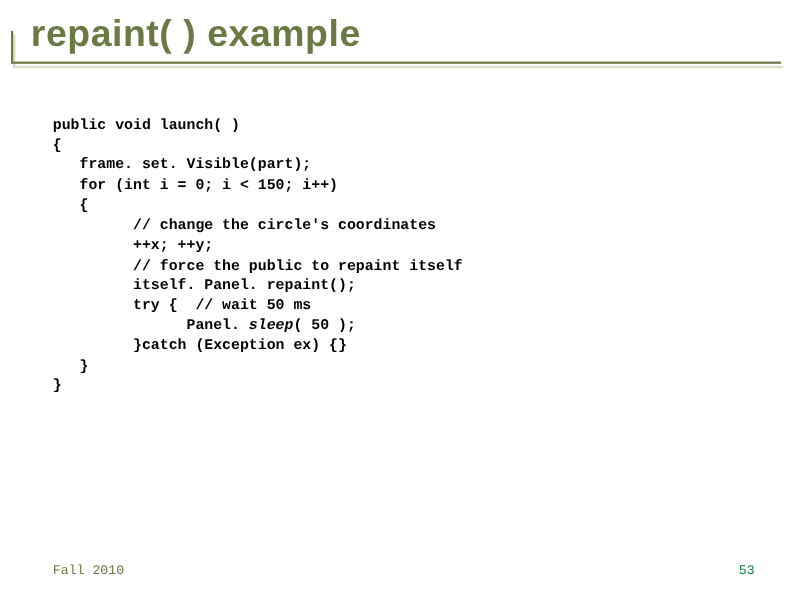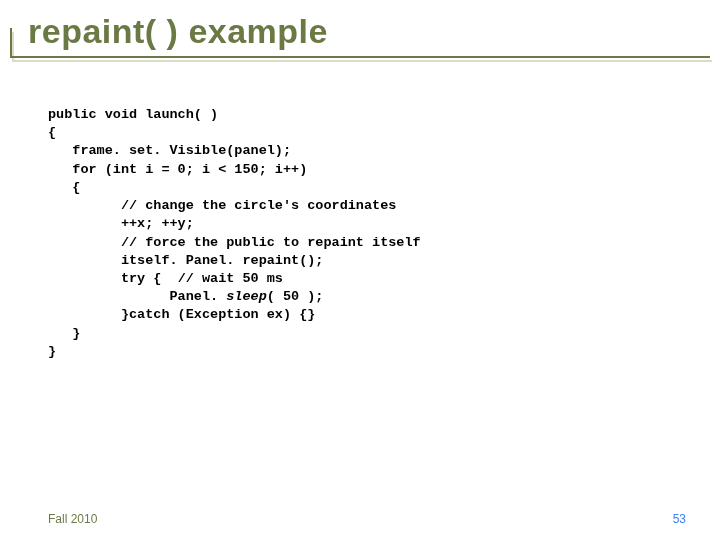--- a/index.html
+++ b/index.html
@@ -92,38 +92,39 @@
     margin-top: 20px;
   }
   .footer {
     position: absolute;
     bottom: 14px;
     left: 48px;
     right: 34px;
     display: flex;
     justify-content: space-between;
     font-size: 12px;
+    font-family: Liberation Mono, monospace;
   }
   .footer-left { color: #6b7a45; }
-  .footer-right { color: #3b82f6; }
+  .footer-right { color: #15803d; }
 </style>
 </head>
 <body>
 
 <div class="title-rule-shadow"></div>
 <div class="title-rule"></div>
 
 <div class="title-wrap">
   <h1 class="title">repaint( ) example</h1>
 </div>
 
 <div class="content">
   <div class="code"><span>public void launch( )</span>
 <span>{</span>
-<span>   frame. set. Visible(panel);</span>
+<span>   frame. set. Visible(part);</span>
 <span>   for (int i = 0; i &lt; 150; i++)</span>
 <span>   {</span>
 <span>         // change the circle's coordinates</span>
 <span>         ++x; ++y;</span>
 <span>         // force the public to repaint itself</span>
 <span>         itself. Panel. repaint();</span>
 <span>         try {  </span><span>// wait 50 ms</span>
 <span>               Panel. </span><span class="italic">sleep</span><span>( 50 );</span>
 <span>         }catch (Exception ex) {}</span>
 <span>   }</span>

